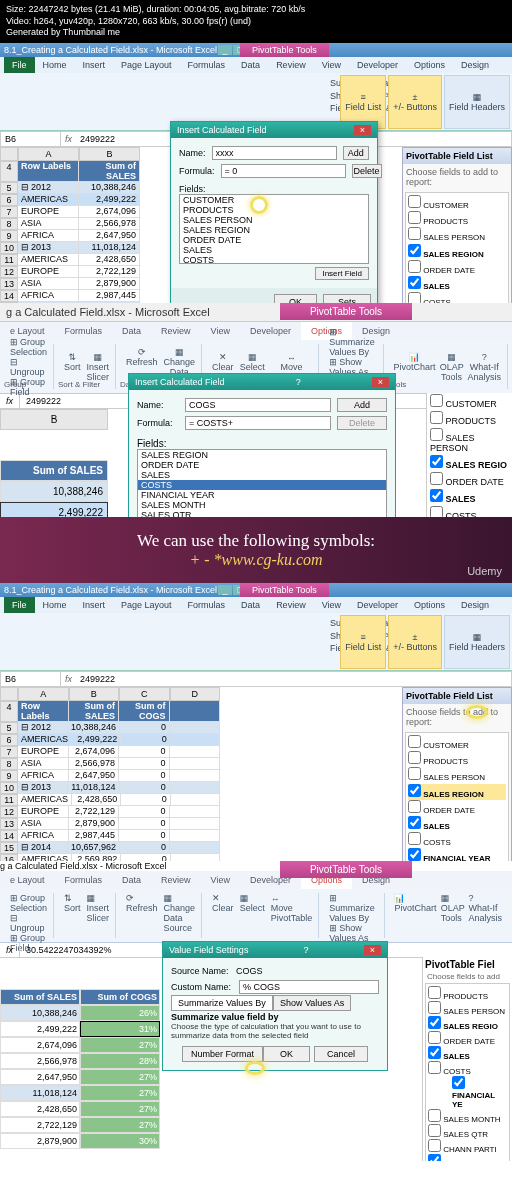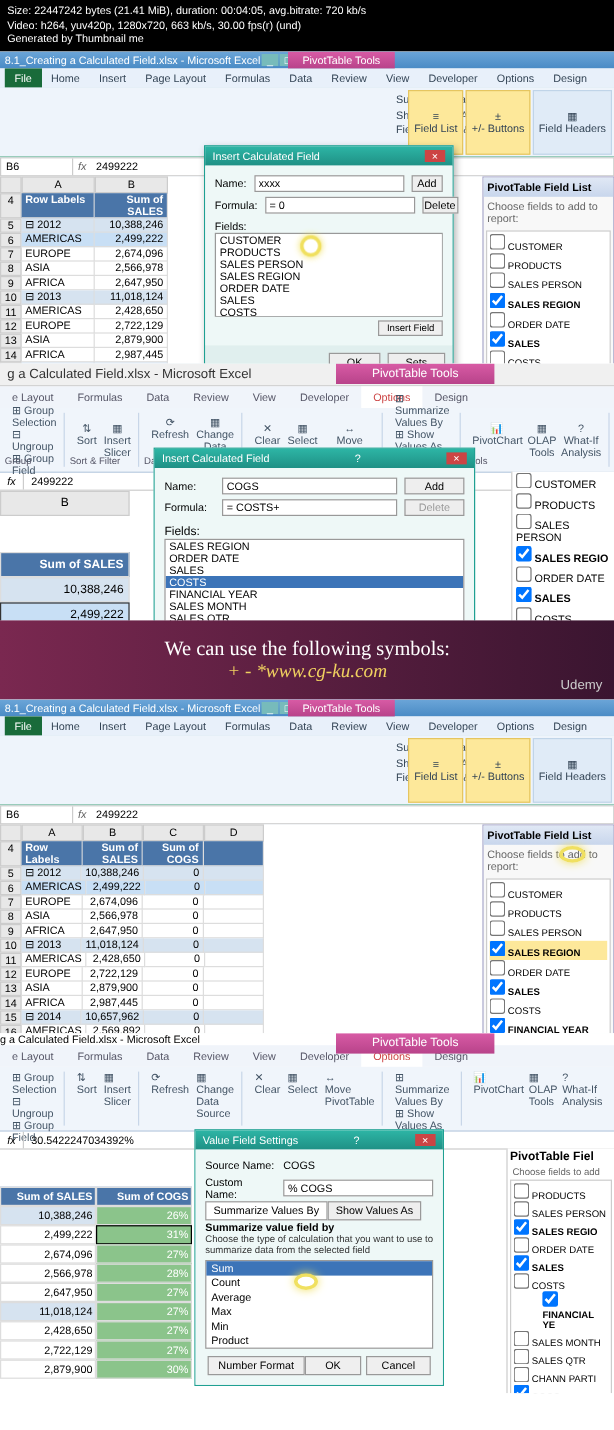--- a/index.html
+++ b/index.html
@@ -84,21 +84,21 @@
 .banner{background:linear-gradient(90deg,#7a2850,#3a1530);color:#fff;text-align:center;padding:14px 0;position:relative}
 .banner .t1{font-size:17px;font-family:Georgia,serif}
 .banner .t2{font-size:16px;color:#f0d060;font-family:Georgia,serif;font-style:italic}
 .banner .ud{position:absolute;right:10px;bottom:6px;font-size:11px;color:#ccc}
 
 
 .p3{background:#d4e3f0;height:278px;position:relative;overflow:hidden}
 
 
 .p4{background:#fff;height:300px;position:relative;overflow:hidden}
-.p4 .dlg4{position:absolute;left:162px;top:80px;width:208px;background:#eef8f7;border:1px solid #1fa092}
+.p4 .dlg4{position:absolute;left:162px;top:80px;width:226px;background:#eef8f7;border:1px solid #1fa092}
 .p4 .list4{border:1px solid #999;background:#fff;margin:4px 0}
 .p4 .list4 div{padding:1px 4px;font-size:9px}
 .p4 .list4 div.sel{background:#3c74b8;color:#fff}
 .p4 .sh4{position:absolute;left:0;top:98px;width:160px}
 .p4 .sh4 .r4{display:flex;font-size:9px}
 .p4 .sh4 .r4 span{flex:1;border:1px solid #ddd;padding:2px;text-align:right}
 .p4 .sh4 .r4.h span{background:#4a75a8;color:#fff;font-weight:bold}
 .p4 .sh4 .r4 span.g{background:#8bc48b;color:#fff}
 .p4 .sh4 .r4 span.sel{border:1.5px solid #000}
 .p4 .fl4{position:absolute;right:0;top:96px;width:90px;font-size:9px;background:#fff;border-left:1px solid #ccc;padding:2px}
@@ -696,28 +696,20 @@
       </div>
   <div style="padding:8px;background:#eef8f7">
     <div style="font-size:9px;margin-bottom:4px"><span>Source Name:</span> &nbsp; <span>COGS</span></div>
     <div class="dlg-row">
           <label style="width:62px">Custom Name:</label>
           <input value="% COGS" style="">
         </div>
     <div style="margin:4px 0"><span style="border:1px solid #999;background:#fff;padding:2px 6px;font-size:9px">Summarize Values By</span><span style="border:1px solid #999;background:#eee;padding:2px 6px;font-size:9px">Show Values As</span></div>
     <div style="font-weight:bold;font-size:9px">Summarize value field by</div>
     <div style="font-size:8px;color:#333">Choose the type of calculation that you want to use to summarize data from the selected field</div>
-    <div class="list4" id="p4dlglist">
-          <div class="sel">Sum</div>
-          <div>Count</div>
-          <div>Average</div>
-          <div>Max</div>
-          <div>Min</div>
-          <div>Product</div>
-        </div>
     <div style="display:flex;justify-content:center;align-items:center;margin-top:6px">
       <button style="border:1px solid #999;padding:2px 8px;font-size:9px">Number Format</button>
       <div><button style="border:1px solid #999;padding:2px 16px;font-size:9px;margin-right:4px">OK</button><button style="border:1px solid #999;padding:2px 12px;font-size:9px">Cancel</button></div>
     </div>
   </div>
 </div>
 <div style="position:absolute;left:245px;top:200px;width:20px;height:14px;border:3px solid #f0e060;border-radius:50%;box-shadow:0 0 8px #f0e060"></div>
 </div>
 
 </body></html>

